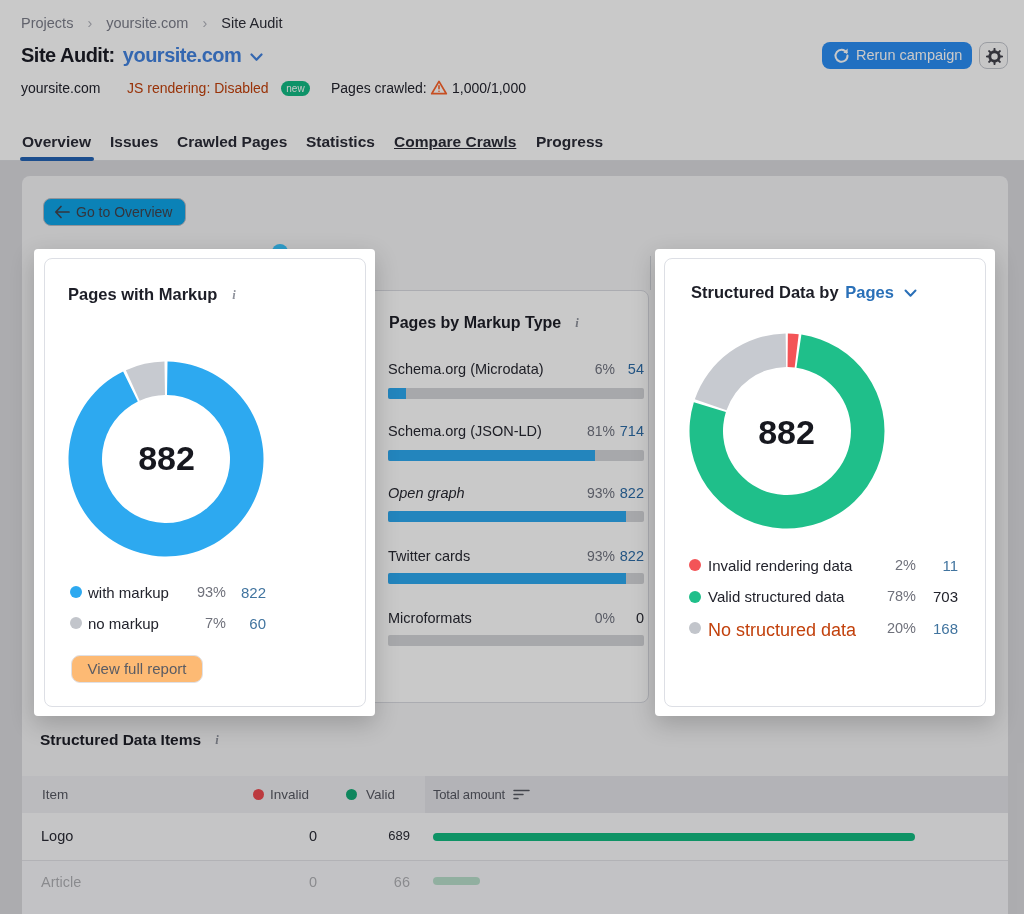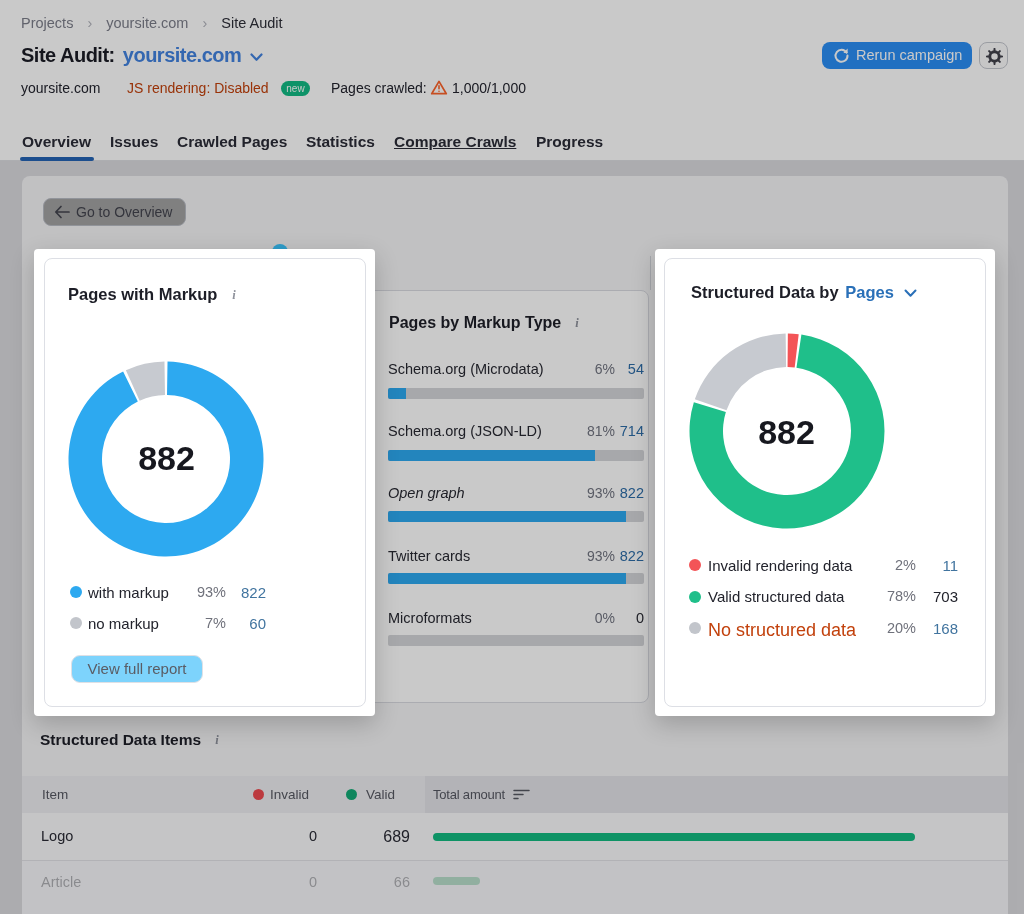--- a/index.html
+++ b/index.html
@@ -46,21 +46,21 @@
 <div class="abs bold" style="left:22px;top:133px;font-size:15.5px;color:#2b2c37;">Overview</div>
 <div class="abs bold" style="left:110px;top:133px;font-size:15.5px;color:#2b2c37;">Issues</div>
 <div class="abs bold" style="left:177px;top:133px;font-size:15.5px;color:#2b2c37;">Crawled Pages</div>
 <div class="abs bold" style="left:306px;top:133px;font-size:15.5px;color:#2b2c37;">Statistics</div>
 <div class="abs bold" style="left:394px;top:133px;font-size:15.5px;color:#2b2c37;text-decoration:underline;">Compare Crawls</div>
 <div class="abs bold" style="left:536px;top:133px;font-size:15.5px;color:#2b2c37;">Progress</div>
 <div class="abs" style="left:20px;top:157px;width:74px;height:4px;background:#2464b5;border-radius:2px;"></div>
 
 <div class="abs" style="left:22px;top:176px;width:986px;height:738px;background:#f5f5f7;border-radius:8px;"></div>
 
-<div class="abs" style="left:43px;top:198px;width:143px;height:28px;background:#a3a3a3;border:1px solid #b9bcc4;border-radius:8px;">
+<div class="abs" style="left:43px;top:198px;width:143px;height:28px;background:#0ea5e9;border:1px solid #b9bcc4;border-radius:8px;">
  <svg class="abs" style="left:10px;top:6px" width="16" height="14" viewBox="0 0 16 14">
       <path d="M7 1.5 L1.8 7 L7 12.5 M2 7 L15 7" fill="none" stroke="#43444e" stroke-width="1.7" stroke-linecap="round" stroke-linejoin="round"></path>
     </svg>
  <div class="abs" style="left:32px;top:5px;font-size:14px;color:#43444e;">Go to Overview</div>
 </div>
 
 <div class="abs" style="left:361px;top:290px;width:288px;height:413px;background:#fff;border:1px solid #d9dbe1;border-radius:8px;"></div>
 <div class="abs" style="left:650px;top:256px;width:1px;height:34px;background:#d2d4da;"></div>
 <div class="abs bold" style="left:389px;top:314px;font-size:16px;color:#1e1f28;">Pages by Markup Type&nbsp; <svg width="14" height="14" viewBox="0 0 14 14" style="vertical-align:-2px">
       <circle cx="7" cy="7" r="6.3" fill="none" stroke="#a7aab2" stroke-width="0"></circle>
@@ -105,21 +105,21 @@
 <div class="abs" style="left:346px;top:789px;width:11px;height:11px;border-radius:50%;background:#12ab76;"></div>
 <div class="abs" style="left:366px;top:787px;font-size:13.5px;color:#565862;">Valid</div>
 <div class="abs" style="left:433px;top:787px;font-size:13px;letter-spacing:-0.2px;color:#565862;">Total amount</div>
 <svg class="abs" style="left:513px;top:789px" width="17" height="12" viewBox="0 0 17 12">
     <path d="M1 1.5 H16 M1 5.5 H10 M1 9.5 H5" stroke="#565862" stroke-width="1.5" stroke-linecap="round"></path>
   </svg>
 
 <div class="abs" style="left:22px;top:813px;width:986px;height:47px;background:#fafafc;"></div>
 <div class="abs" style="left:41px;top:828px;font-size:14.5px;color:#2a2b34;">Logo</div>
 <div class="abs" style="left:267px;top:828px;width:50px;font-size:14.5px;color:#2a2b34;text-align:right;">0</div>
-<div class="abs" style="left:360px;top:828px;width:50px;font-size:16px;color:#2a2b34;text-align:right;">689</div>
+<div class="abs" style="left:360px;top:828px;width:50px;font-size:13px;color:#2a2b34;text-align:right;">689</div>
 <div class="abs" style="left:433px;top:833px;width:482px;height:8px;border-radius:4px;background:#12bb80;"></div>
 
 <div class="abs" style="left:22px;top:860px;width:986px;height:54px;background:#f7f7fa;border-top:1px solid #e2e2e7;"></div>
 <div class="abs" style="left:41px;top:874px;font-size:14.5px;color:#2a2b34;opacity:.35;">Article</div>
 <div class="abs" style="left:267px;top:874px;width:50px;font-size:14.5px;color:#2a2b34;text-align:right;opacity:.35;">0</div>
 <div class="abs" style="left:360px;top:874px;width:50px;font-size:14.5px;color:#2a2b34;text-align:right;opacity:.35;">66</div>
 <div class="abs" style="left:433px;top:877px;width:47px;height:8px;border-radius:4px;background:#8ecfad;opacity:.6;"></div>
 
 <div class="abs" style="left:0;top:0;width:1024px;height:914px;background:rgba(0,0,0,0.21);z-index:10;"></div>
 
@@ -137,21 +137,21 @@
   </svg>
 <div class="abs bold" style="left:96px;top:438.5px;width:141px;text-align:center;font-size:34px;color:#17181f;z-index:23;">882</div>
 <div class="abs" style="left:70px;top:586px;width:12px;height:12px;border-radius:50%;background:#2da9f0;z-index:22;"></div>
 <div class="abs" style="left:88px;top:583.5px;font-size:15px;color:#22232c;z-index:22;">with markup</div>
 <div class="abs" style="left:176px;top:583.5px;width:50px;font-size:14.5px;color:#6f717b;text-align:right;z-index:22;">93%</div>
 <div class="abs" style="left:216px;top:583.5px;width:50px;font-size:15px;color:#41749f;text-align:right;z-index:22;">822</div>
 <div class="abs" style="left:70px;top:617px;width:12px;height:12px;border-radius:50%;background:#c2c5cb;z-index:22;"></div>
 <div class="abs" style="left:88px;top:614.5px;font-size:15px;color:#22232c;z-index:22;">no markup</div>
 <div class="abs" style="left:176px;top:614.5px;width:50px;font-size:14.5px;color:#6f717b;text-align:right;z-index:22;">7%</div>
 <div class="abs" style="left:216px;top:614.5px;width:50px;font-size:15px;color:#41749f;text-align:right;z-index:22;">60</div>
-<div class="abs" style="left:71px;top:655px;width:132px;height:28px;background:#7dd3fc;border:1px solid #dfe0e5;border-radius:9px;font-size:15px;color:#5a5c64;text-align:center;line-height:26px;z-index:22;">View full report</div>
+<div class="abs" style="left:71px;top:655px;width:132px;height:28px;background:#fdba74;border:1px solid #dfe0e5;border-radius:9px;font-size:15px;color:#5a5c64;text-align:center;line-height:26px;z-index:22;">View full report</div>
 
 <div class="abs" style="left:655px;top:249px;width:340px;height:467px;background:#fff;border-radius:4px;box-shadow:0 8px 24px rgba(0,0,0,0.20);z-index:20;"></div>
 <div class="abs" style="left:664px;top:258px;width:322px;height:449px;background:#fff;border:1px solid #dddfe5;border-radius:8px;z-index:21;"></div>
 <div class="abs bold" style="left:691px;top:283px;font-size:16.5px;color:#1d1e27;z-index:22;">Structured Data by <span style="color:#2a70b8;margin-left:2px;">Pages</span>
 <svg width="13" height="9" viewBox="0 0 13 9" style="margin-left:6px">
       <path d="M1.5 1.5 L6.5 6.8 L11.5 1.5" fill="none" stroke="#2a70b8" stroke-width="2" stroke-linecap="round" stroke-linejoin="round"></path>
     </svg></div>
 <svg class="abs" style="left:687px;top:331px;z-index:22;" width="200" height="200" viewBox="0 0 200 200">
     <path d="M100.85 2.50 A97.5 97.5 0 0 1 111.71 3.21 L107.69 36.46 A64 64 0 0 0 100.56 36.00 Z" fill="#f35457"></path>
     <path d="M114.41 3.57 A97.5 97.5 0 1 1 6.86 71.17 L38.86 81.07 A64 64 0 1 0 109.46 36.70 Z" fill="#1fbf8a"></path>

